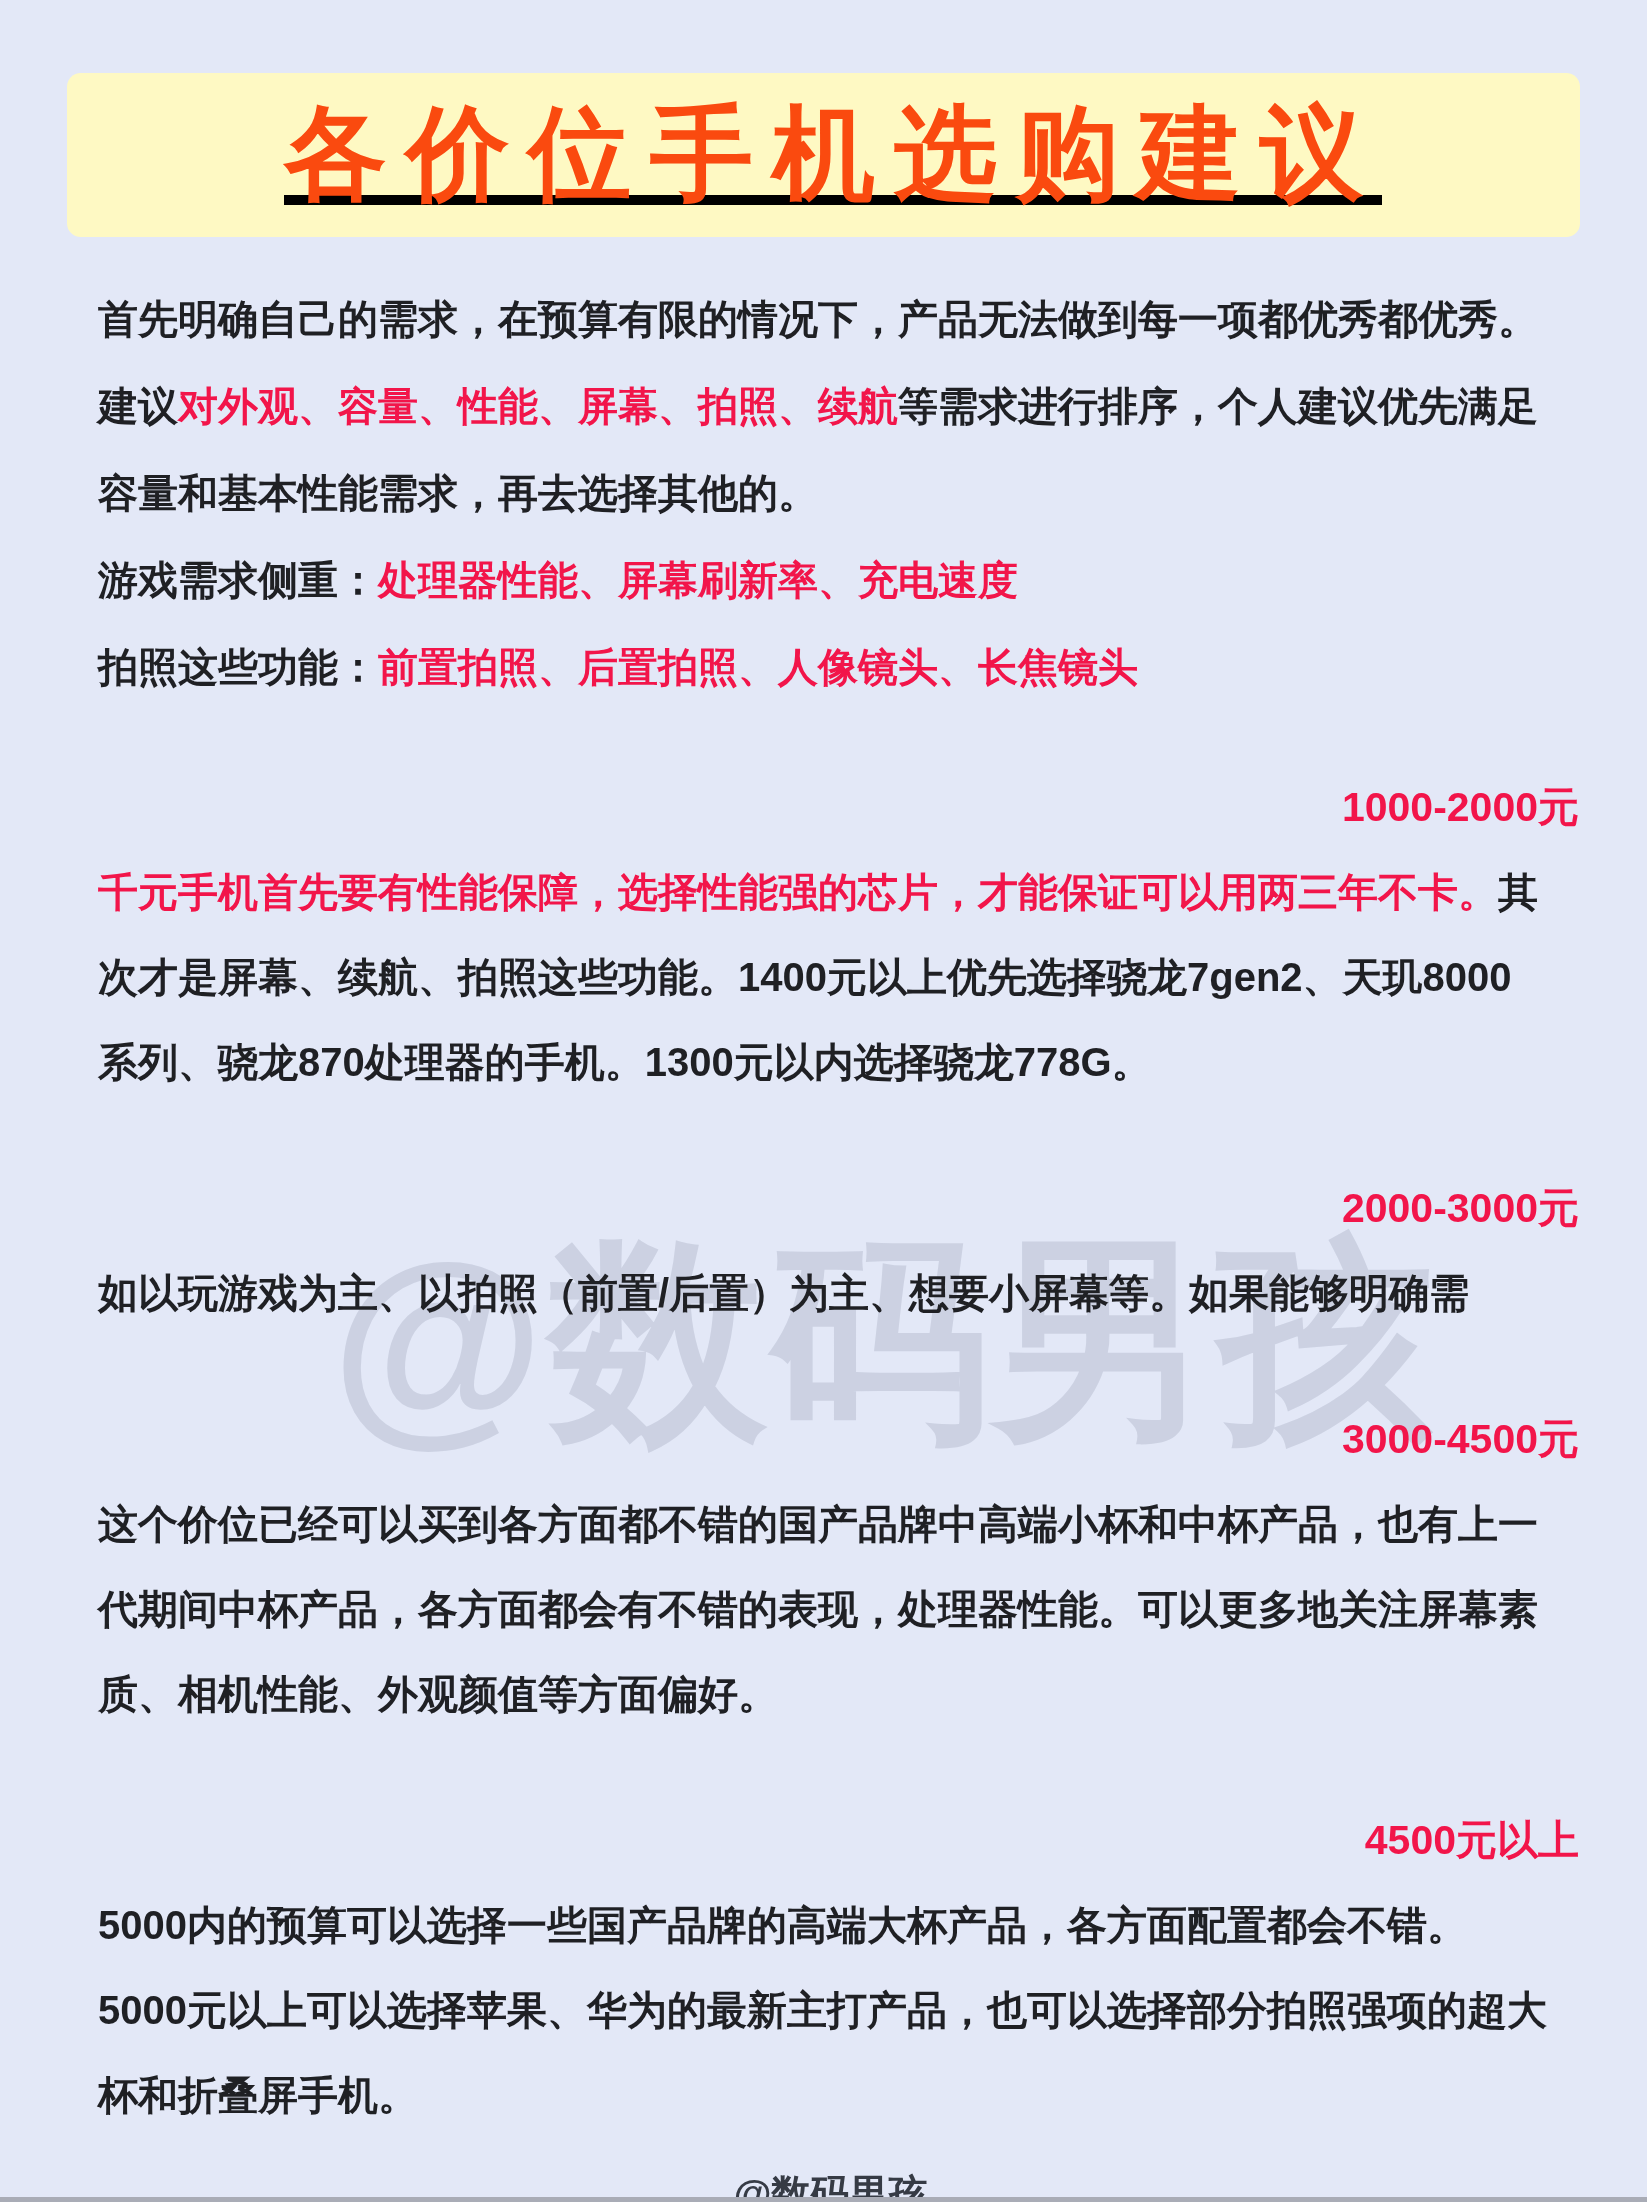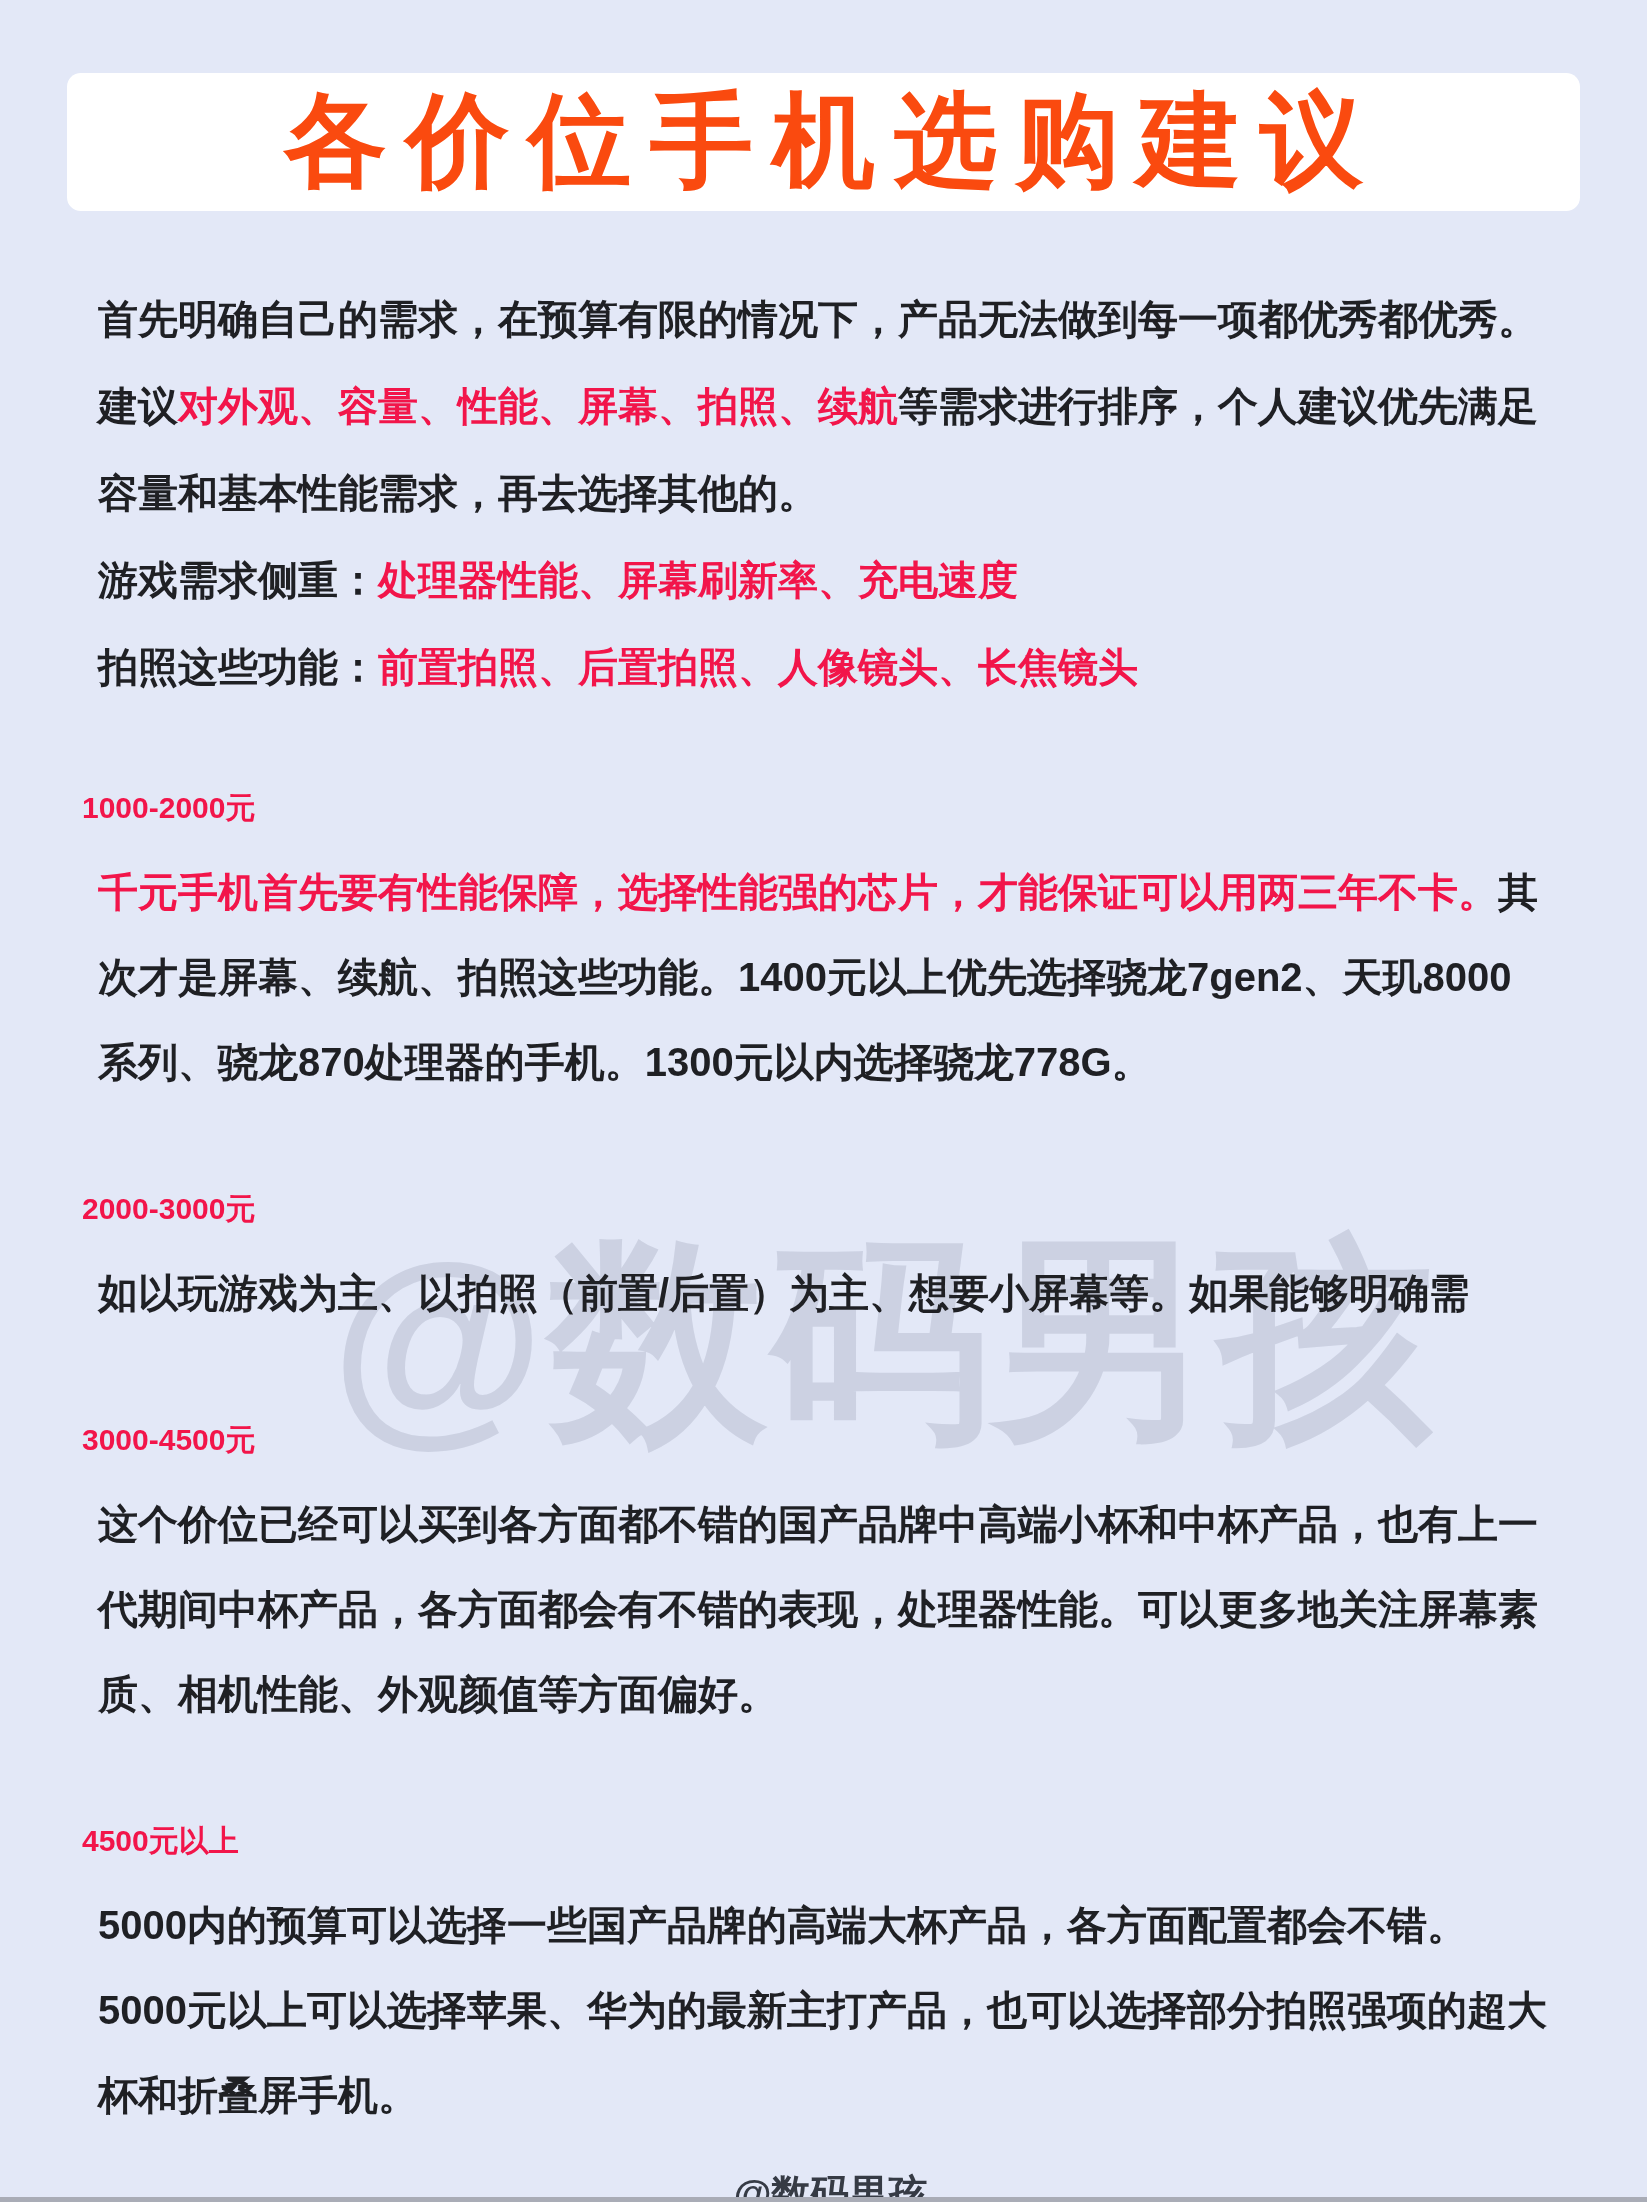--- a/index.html
+++ b/index.html
@@ -27,25 +27,26 @@
     letter-spacing:3.4px;
     color:var(--wm);
     opacity:.40;
     white-space:nowrap;
     z-index:1;
     user-select:none;
   }
   .title-box{
     position:absolute;
     left:67px;top:73px;
-    width:1513px;height:138px;
-    background:#ffffff;
+    width:1513px;height:164px;
+    background:#fef9c3;
     border-radius:13.8px;
     display:flex;align-items:center;justify-content:center;
     z-index:2;
+    text-decoration:underline;
   }
   .title{
     font-size:103px;
     font-weight:800;
     letter-spacing:19px;
     margin-left:19px;
     color:var(--orange);
     white-space:nowrap;
   }
   .content{
@@ -59,25 +60,26 @@
     font-size:40px;
     line-height:71px;
     font-weight:700;
     color:var(--black);
     white-space:nowrap;
   }
   .section .line{line-height:69px;}
   .red{color:var(--red);}
   .heading{
     margin:77px 0 0 0;
-    font-size:30px;
+    font-size:41px;
     line-height:69px;
     font-weight:800;
     color:var(--red);
     white-space:nowrap;
+    text-align:right;
   }
   .section--first .heading{margin-top:70px;}
   .footer{
     margin:38px 0 0 0;
     font-size:39px;
     line-height:52px;
     font-weight:800;
     text-align:center;
     color:var(--footer);
   }

